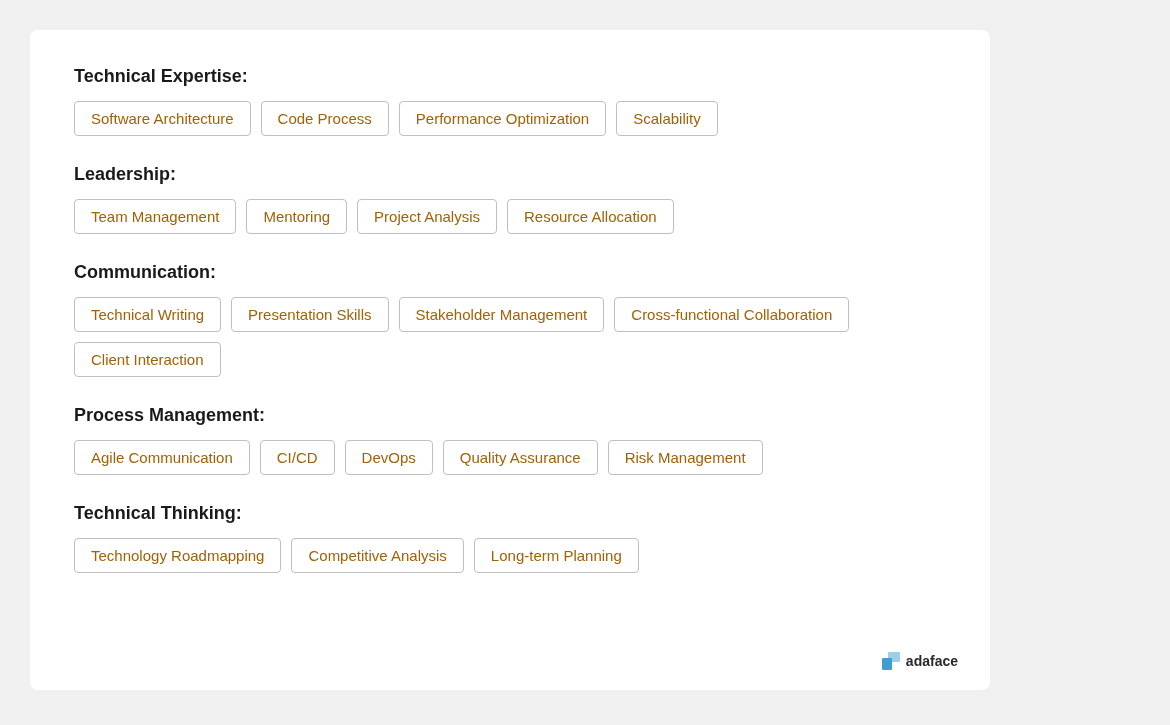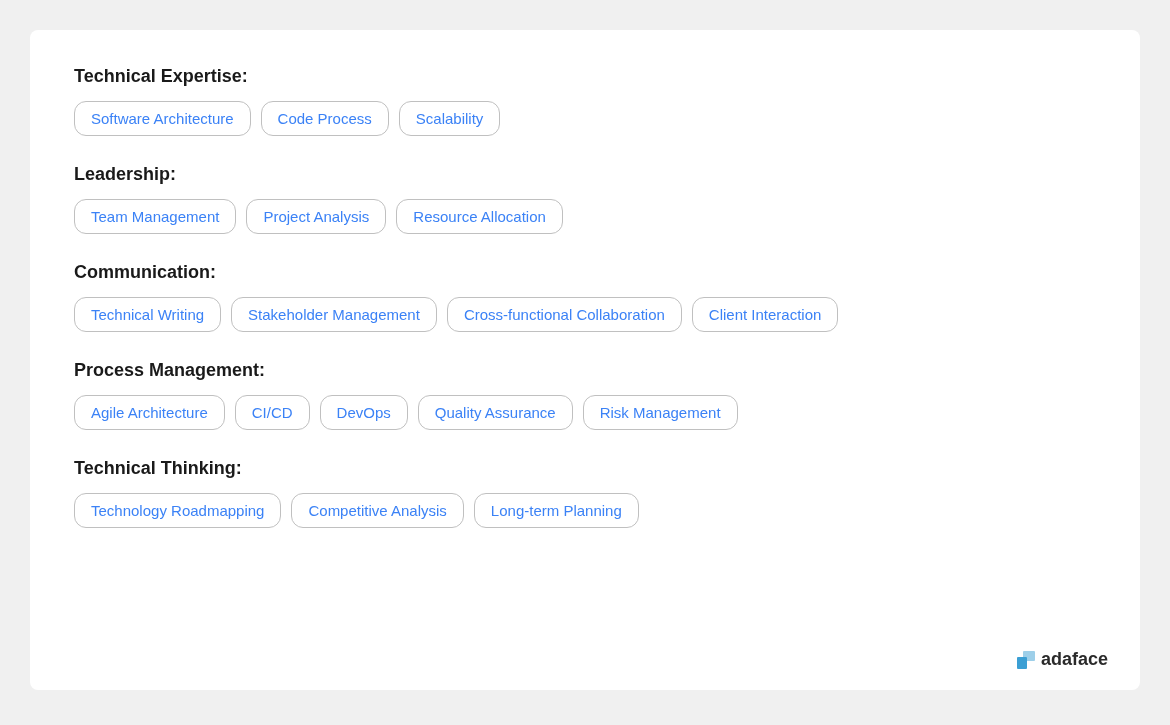--- a/index.html
+++ b/index.html
@@ -17,21 +17,21 @@
       align-items: flex-start;
       justify-content: flex-start;
       overflow: hidden;
     }
 
     .card {
       background: #ffffff;
       border-radius: 8px;
       padding: 36px 44px 36px 44px;
       margin: 30px;
-      width: 1110px;
+      width: 960px;
       min-height: 660px;
       position: relative;
     }
 
     .section {
       margin-bottom: 28px;
     }
 
     .section-title {
       font-size: 18px;
@@ -41,84 +41,87 @@
     }
 
     .tags {
       display: flex;
       flex-wrap: wrap;
       gap: 10px;
     }
 
     .tag {
       border: 1.5px solid #c0c0c0;
-      border-radius: 12px;
+      border-radius: 4px;
       padding: 8px 16px;
       font-size: 15px;
-      color: #3b82f6;
+      color: #a16207;
       background: #ffffff;
       white-space: nowrap;
       cursor: default;
     }
 
     .branding {
       position: absolute;
       bottom: 20px;
       right: 32px;
       display: flex;
       align-items: center;
       gap: 6px;
     }
 
     .brand-icon {
       width: 18px;
       height: 18px;
     }
 
     .brand-name {
-      font-size: 18px;
+      font-size: 14px;
       font-weight: 600;
       color: #2a2a2a;
       letter-spacing: 0;
     }
   </style>
 </head>
 <body>
 
 <div class="card">
 
   <div class="section">
       <div class="section-title">Technical Expertise:</div>
       <div class="tags">
         <div class="tag">Software Architecture</div>
         <div class="tag">Code Process</div>
+        <div class="tag">Performance Optimization</div>
         <div class="tag">Scalability</div>
       </div>
     </div>
     <div class="section">
       <div class="section-title">Leadership:</div>
       <div class="tags">
         <div class="tag">Team Management</div>
+        <div class="tag">Mentoring</div>
         <div class="tag">Project Analysis</div>
         <div class="tag">Resource Allocation</div>
       </div>
     </div>
     <div class="section">
       <div class="section-title">Communication:</div>
       <div class="tags">
         <div class="tag">Technical Writing</div>
+        <div class="tag">Presentation Skills</div>
         <div class="tag">Stakeholder Management</div>
         <div class="tag">Cross-functional Collaboration</div>
         <div class="tag">Client Interaction</div>
       </div>
     </div>
     <div class="section">
       <div class="section-title">Process Management:</div>
       <div class="tags">
-        <div class="tag">Agile Architecture</div>
+        <div class="tag">Agile Communication</div>
         <div class="tag">CI/CD</div>
         <div class="tag">DevOps</div>
         <div class="tag">Quality Assurance</div>
         <div class="tag">Risk Management</div>
       </div>
     </div>
     <div class="section">
       <div class="section-title">Technical Thinking:</div>
       <div class="tags">
         <div class="tag">Technology Roadmapping</div>

